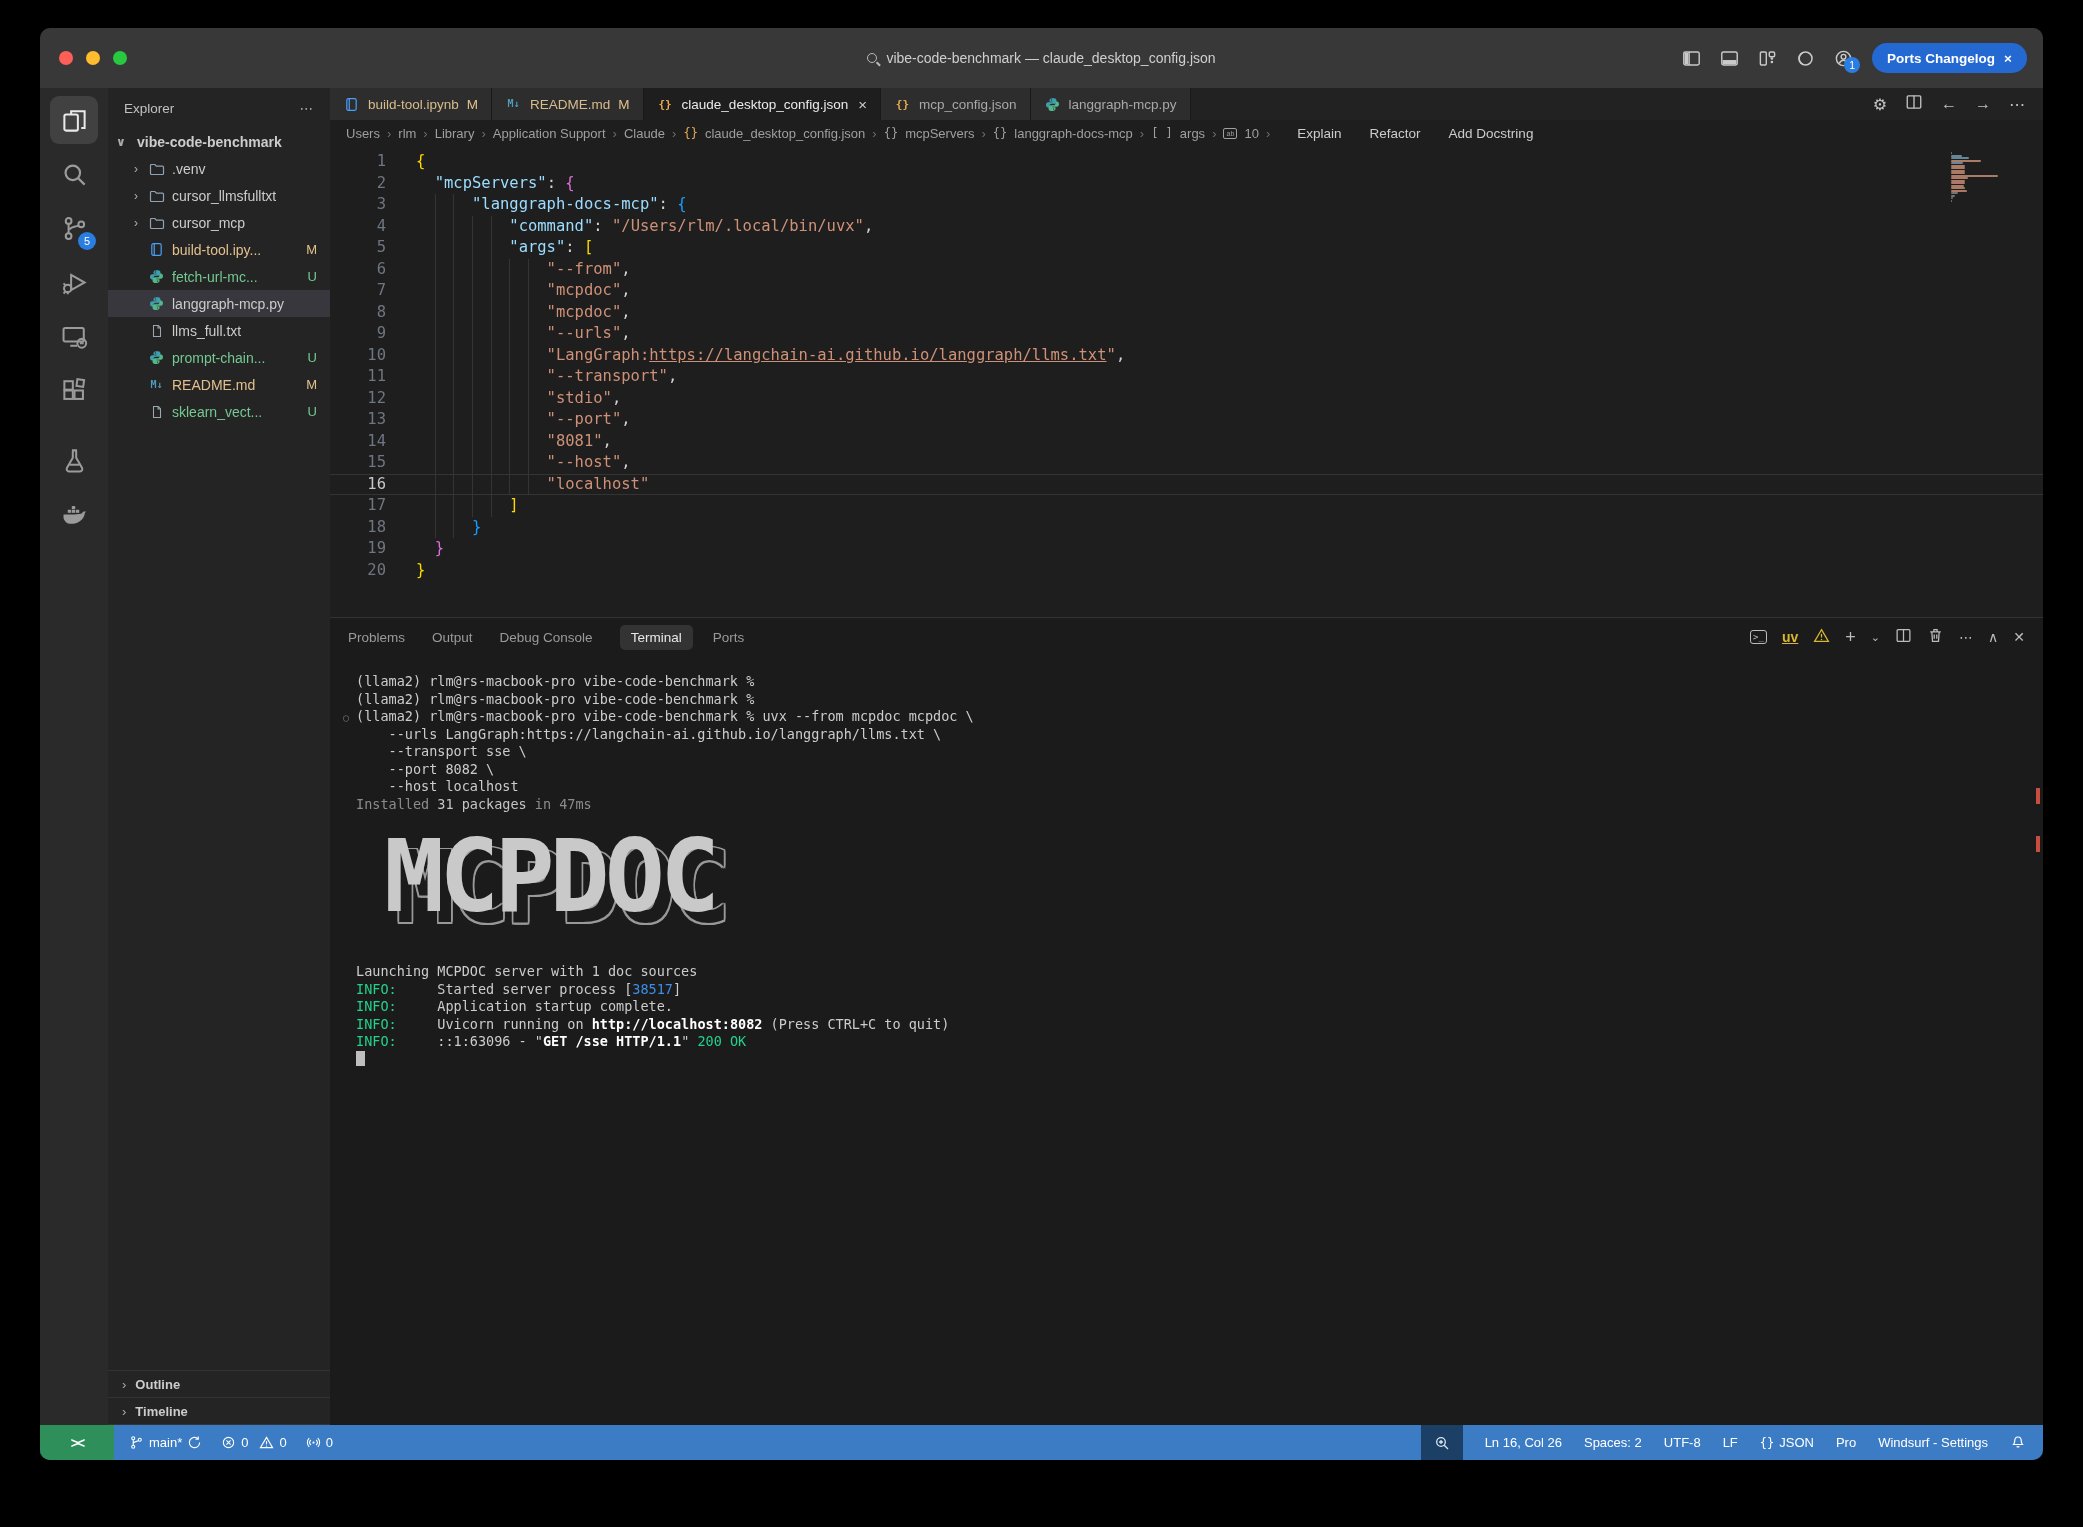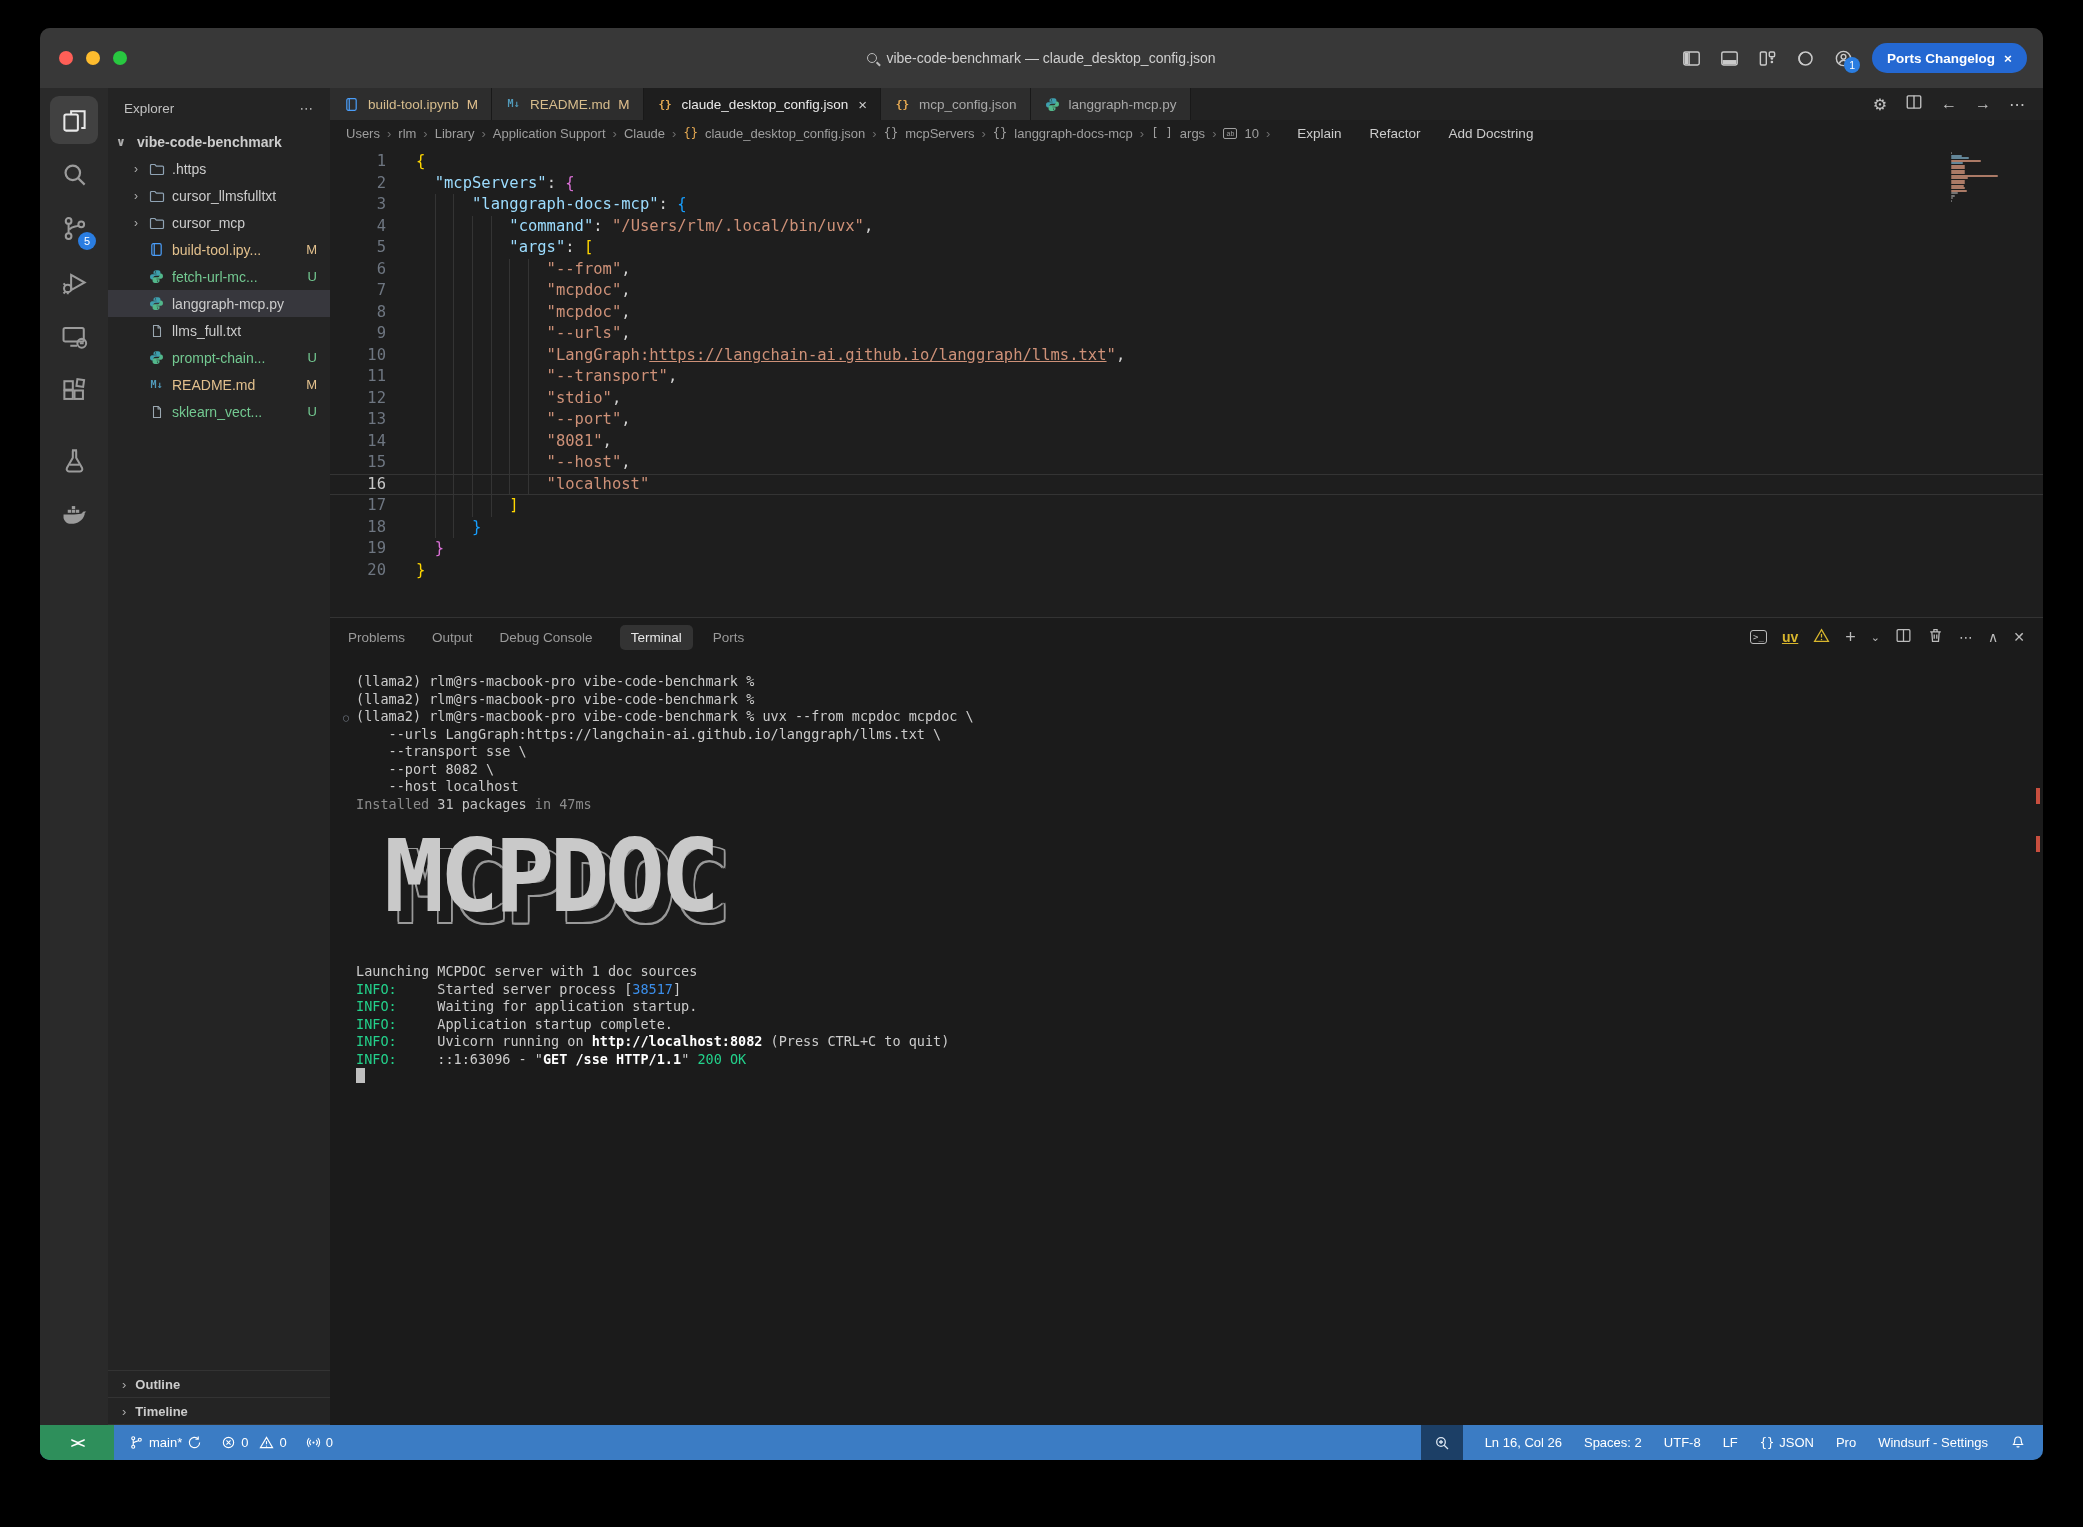--- a/index.html
+++ b/index.html
@@ -256,21 +256,21 @@
             <span class="chev">∨</span>
             <span class="lbl">vibe-code-benchmark</span>
           </div>
           <div class="trow" style="padding-left: 26px;">
             <span class="chev">›</span>
             <span class="ficon">
               <svg viewBox="0 0 16 16" fill="none" stroke="#8fa3b4" stroke-width="1.2" style="width:16px;height:16px">
                 <path d="M1.5 4.5a1 1 0 0 1 1-1h3.4l1.4 1.6h6.2a1 1 0 0 1 1 1v6.4a1 1 0 0 1-1 1h-11a1 1 0 0 1-1-1z"></path>
               </svg>
             </span>
-            <span class="lbl">.https</span>
+            <span class="lbl">.venv</span>
           </div>
           <div class="trow" style="padding-left: 26px;">
             <span class="chev">›</span>
             <span class="ficon">
               <svg viewBox="0 0 16 16" fill="none" stroke="#8fa3b4" stroke-width="1.2" style="width:16px;height:16px">
                 <path d="M1.5 4.5a1 1 0 0 1 1-1h3.4l1.4 1.6h6.2a1 1 0 0 1 1 1v6.4a1 1 0 0 1-1 1h-11a1 1 0 0 1-1-1z"></path>
               </svg>
             </span>
             <span class="lbl">cursor_llmsfulltxt</span>
           </div>
@@ -548,21 +548,20 @@
             <div class="t-line"><span class="tc-fg">    --transport sse \</span></div>
             <div class="t-line"><span class="tc-fg">    --port 8082 \</span></div>
             <div class="t-line"><span class="tc-fg">    --host localhost</span></div>
             <div class="t-line"><span class="tc-dim">Installed </span><span class="tc-dimb">31 packages</span><span class="tc-dim"> in 47ms</span></div>
             <div class="banner">
               <span class="bk">MCPDOC</span>
               <span class="ft">MCPDOC</span>
             </div>
             <div class="t-line"><span class="tc-fg">Launching MCPDOC server with 1 doc sources</span></div>
             <div class="t-line"><span class="tc-grn">INFO:</span><span class="tc-fg">     Started server process [</span><span class="tc-blu">38517</span><span class="tc-fg">]</span></div>
-            <div class="t-line"><span class="tc-grn">INFO:</span><span class="tc-fg">     Waiting for application startup.</span></div>
             <div class="t-line"><span class="tc-grn">INFO:</span><span class="tc-fg">     Application startup complete.</span></div>
             <div class="t-line"><span class="tc-grn">INFO:</span><span class="tc-fg">     Uvicorn running on </span><span class="tc-bld">http://localhost:8082</span><span class="tc-fg"> (Press CTRL+C to quit)</span></div>
             <div class="t-line"><span class="tc-grn">INFO:</span><span class="tc-fg">     ::1:63096 - "</span><span class="tc-bld">GET /sse HTTP/1.1</span><span class="tc-fg">" </span><span class="tc-grn">200 OK</span></div>
             <div class="t-line"><span class="t-cursor"></span></div>
           </div>
         <div class="ov-mark" style="top:170px"></div>
         <div class="ov-mark" style="top:218px"></div>
       </div>
     </div>
   </div>

